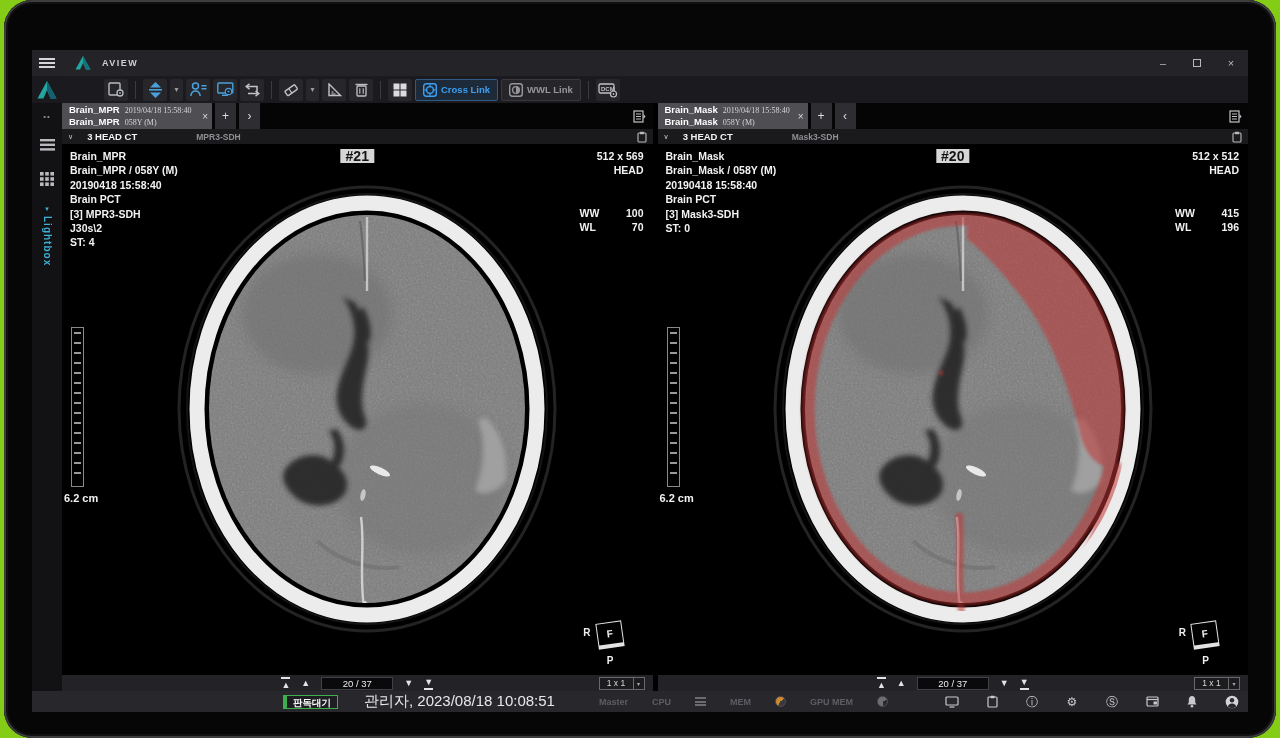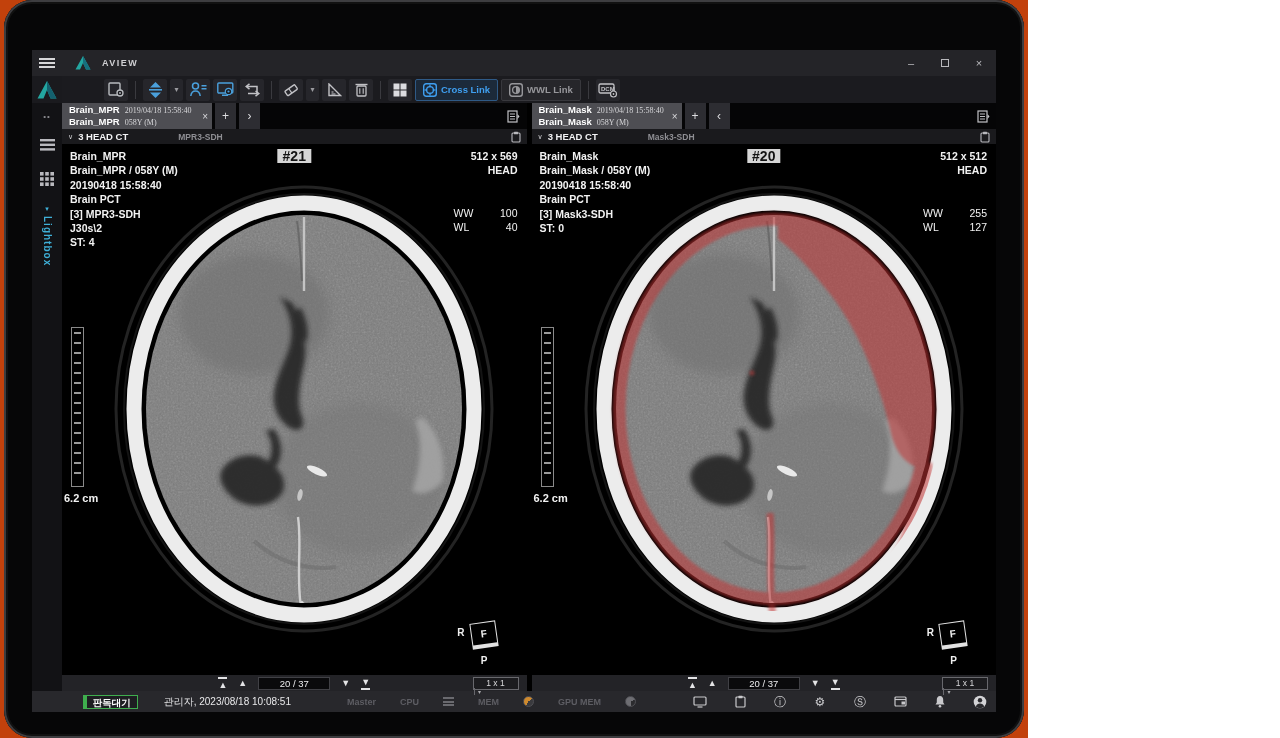--- a/index.html
+++ b/index.html
@@ -1,17 +1,17 @@
 <!DOCTYPE html>
 <html><head>
 <meta charset="utf-8">
 <style>
   * { margin:0; padding:0; box-sizing:border-box; }
   html,body { width:1280px; height:738px; background:#ffffff; font-family:"Liberation Sans", sans-serif; overflow:hidden; }
-  .stage { position:relative; width:1028px; height:738px; background:#c2410c; }
+  .stage { position:relative; width:1280px; height:738px; background:#84cc16; }
 
   
   .laptop { position:absolute; left:4px; right:4px; top:0; bottom:0; background:#060607; border-radius:28px;
             box-shadow: inset 0 0 0 2px #3d3d40, inset 0 0 0 4px #111; }
   .screen { position:absolute; left:28px; right:28px; top:50px; bottom:26px; background:#101013;
             display:flex; flex-direction:column; overflow:hidden; }
 
   
   .titlebar { height:26px; background:#242428; display:flex; align-items:center; flex:0 0 auto; }
   .hamburger { width:30px; height:100%; display:grid; place-items:center; }
@@ -50,65 +50,65 @@
 
   .tabbar { height:26px; background:#050506; display:flex; align-items:stretch; gap:3px; flex:0 0 auto; }
   .tab { width:150px; background:#4e4e53; position:relative; display:flex; flex-direction:column; justify-content:center; padding:1px 16px 1px 7px; }
   .tab-line { display:flex; align-items:baseline; gap:5px; line-height:11px; white-space:nowrap; }
   .tab-title { font-size:9.5px; font-weight:bold; color:#ffffff; }
   .tab-sub { font-size:8px; color:#d6d6d9;font-family:Liberation Serif, serif; }
   .tab-close { position:absolute; right:4px; top:50%; transform:translateY(-50%); color:#d9d9dc; font-size:10px; }
   .tb-tile { width:21px; background:#2d2d32; color:#dcdcdf; display:grid; place-items:center; font-size:12px; }
   .tabbar-end { margin-left:auto; width:26px; display:grid; place-items:center; }
 
-  .series-header { height:15px; background:#1a1a1d; display:flex; align-items:center; gap:5px; padding:0 6px; flex:0 0 auto; }
+  .series-header { height:15px; background:#1a1a1d; display:flex; align-items:center; gap:14px; padding:0 6px; flex:0 0 auto; }
   .series-chevron { color:#cfcfd2; font-size:7px; }
   .series-count { color:#f2f2f4; font-size:9.5px; font-weight:bold; }
   .series-name { color:#8e8e93; font-size:8.5px; font-weight:bold;padding-left:45px; }
   .series-clip { margin-left:auto; display:grid; place-items:center; }
 
   .viewport { flex:1 1 auto; position:relative; background:#000; overflow:hidden; }
   .brain-svg { position:absolute; left:50%; top:50%; transform:translate(-50%,-50%) translateX(10px); }
 
   .meta-tl { position:absolute; left:8px; top:5px; color:#f2f2f2; font-size:10.5px; font-weight:bold; line-height:14.4px; text-shadow:0 0 2px #000; }
   .slice-badge { position:absolute; top:5px; left:50%; transform:translateX(-50%); background:#d6d6d6; color:#141414;
                  font-size:14px; font-weight:bold; padding:0 5px; height:14px; line-height:14px; }
   .meta-tr { position:absolute; right:9px; top:5px; color:#f2f2f2; font-size:10.5px; font-weight:bold; line-height:14.4px; text-align:right; }
-  .wwwl { position:absolute; right:9px; top:62px; width:64px; color:#f2f2f2; font-size:10.5px; font-weight:normal; line-height:14.4px; }
+  .wwwl { position:absolute; right:9px; top:62px; width:64px; color:#f2f2f2; font-size:10.5px; font-weight:bold; line-height:14.4px; }
   .wwwl .row { display:flex; justify-content:space-between; }
 
   .ruler { position:absolute; left:9px; top:183px; width:13px; height:160px; border:1px solid #8a8a8a; background:rgba(0,0,0,.2); }
   .ruler .ticks { position:absolute; left:2px; right:2px; top:4px; bottom:4px;
                   background:repeating-linear-gradient(to bottom, #9a9a9a 0 1.5px, transparent 1.5px 10px); }
   .ruler-label { position:absolute; left:2px; top:348px; color:#f2f2f2; font-size:11px; font-weight:bold; }
 
   .orient { position:absolute; right:30px; bottom:26px; width:26px; height:26px; border:1.5px solid #e2e2e2; border-bottom-width:4px;
             transform:rotate(-8deg); display:grid; place-items:center; color:#f0f0f0; font-size:10px; font-weight:bold; }
   .orient-r { position:absolute; right:62px; bottom:36px; color:#f0f0f0; font-size:10px; font-weight:bold; }
   .orient-p { position:absolute; right:39px; bottom:8px; color:#f0f0f0; font-size:10px; font-weight:bold; }
 
   .navbar { height:17px; background:#232327; display:flex; align-items:center; position:relative; flex:0 0 auto; border-top:1px solid #000; }
   .nav-center { margin:0 auto; display:flex; align-items:center; gap:11px; }
   .nav-arrow { color:#e4e4e6; font-size:9px; line-height:10px; }
   .nav-first { border-top:2px solid #e4e4e6; padding-top:1px; }
   .nav-last { border-bottom:2px solid #e4e4e6; padding-bottom:1px; }
   .slice-counter { width:72px; height:13px; background:#0a0a0c; border:1px solid #404045; color:#ededef; font-size:9.5px;
                    text-align:center; line-height:12px; }
   .layout-box { position:absolute; right:8px; top:2px; width:46px; height:13px; border:1px solid #68686d; background:#1c1c1f;
-                display:flex; color:#d8d8da; font-size:8.5px;flex-direction:column; }
+                display:flex; color:#d8d8da; font-size:8.5px; }
   .layout-box .val { flex:1; text-align:center; }
   .layout-box .dd { width:11px; height:100%; border-left:1px solid #68686d; display:grid; place-items:center; font-size:6px; color:#a9a9ad; }
 
   
   .statusbar { height:21px; background:#28282c; display:flex; align-items:center; justify-content:flex-end; gap:24px;
                padding:0 8px; flex:0 0 auto; font-size:10px; }
   .status-badge { position:relative; height:14px; line-height:13px; padding:0 6px 0 9px; color:#fff; font-size:9.5px; font-weight:bold;
                   background:#1e1e22; border:1px solid #3fae4e; margin-right:2px; }
   .status-badge::before { content:""; position:absolute; left:0; top:0; bottom:0; width:3px; background:#3fae4e; }
-  .status-user { color:#e8e8ea; font-size:10px; margin-right:32px; }
+  .status-user { color:#e8e8ea; font-size:15px; margin-right:20px; }
   .dim { color:#5d5d63; font-size:9px; font-weight:bold; }
   .gauge { width:11px; height:11px; border-radius:50%; border:1px solid #505055; }
   .gauge.mem { background:conic-gradient(from 210deg, #cf8a2e 0 200deg, #3a3a3e 0); }
   .gauge.gpu { background:conic-gradient(from 180deg, #6e6e73 0 250deg, #2c2c2f 0); }
   .cpu-bars { width:11px; height:9px; background:repeating-linear-gradient(to bottom, #6a6a6f 0 2px, transparent 2px 3.5px); }
   .sb-icon { display:grid; place-items:center; width:16px; }
   .sb-glyph { color:#c9c9cc; font-size:12px; line-height:12px; }
   .sb-gap { width:8px; }
 </style>
 </head>
@@ -378,21 +378,21 @@
                   <div>512 x 569</div>
                   <div>HEAD</div>
                 </div>
                 <div class="wwwl">
                   <div class="row">
                       <span>WW</span>
                       <span>100</span>
                     </div>
                   <div class="row">
                       <span>WL</span>
-                      <span>40</span>
+                      <span>70</span>
                     </div>
                 </div>
                 <div class="ruler">
                     <div class="ticks"></div>
                   </div>
                 <div class="ruler-label">6.2 cm</div>
                 <div class="orient">
                     <span>F</span>
                   </div>
                 <div class="orient-r">R</div>
@@ -516,25 +516,25 @@
                   <div>ST: 0</div>
                 </div>
                 <div class="slice-badge">#20</div>
                 <div class="meta-tr">
                   <div>512 x 512</div>
                   <div>HEAD</div>
                 </div>
                 <div class="wwwl">
                   <div class="row">
                       <span>WW</span>
-                      <span>255</span>
+                      <span>415</span>
                     </div>
                   <div class="row">
                       <span>WL</span>
-                      <span>127</span>
+                      <span>196</span>
                     </div>
                 </div>
                 <div class="ruler">
                     <div class="ticks"></div>
                   </div>
                 <div class="ruler-label">6.2 cm</div>
                 <div class="orient">
                     <span>F</span>
                   </div>
                 <div class="orient-r">R</div>

